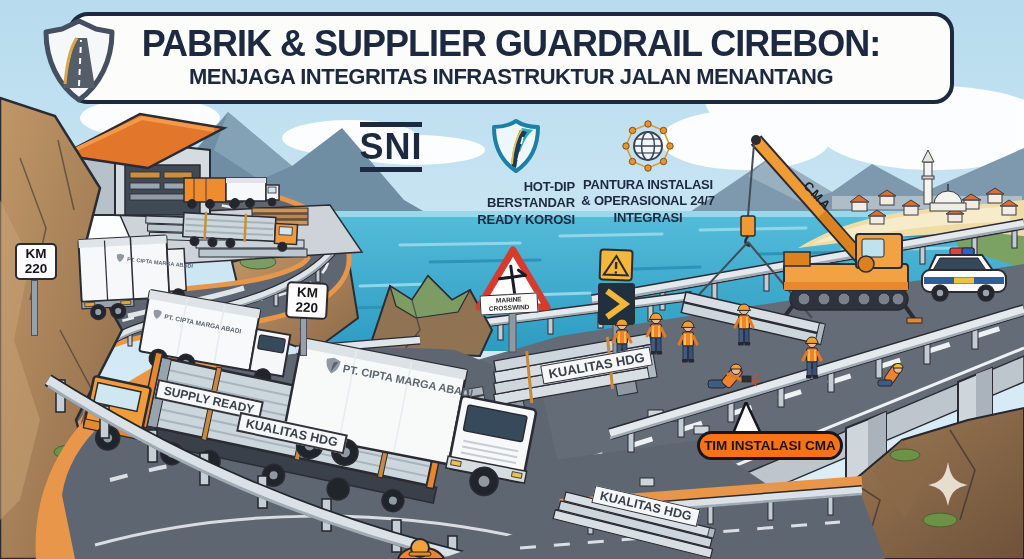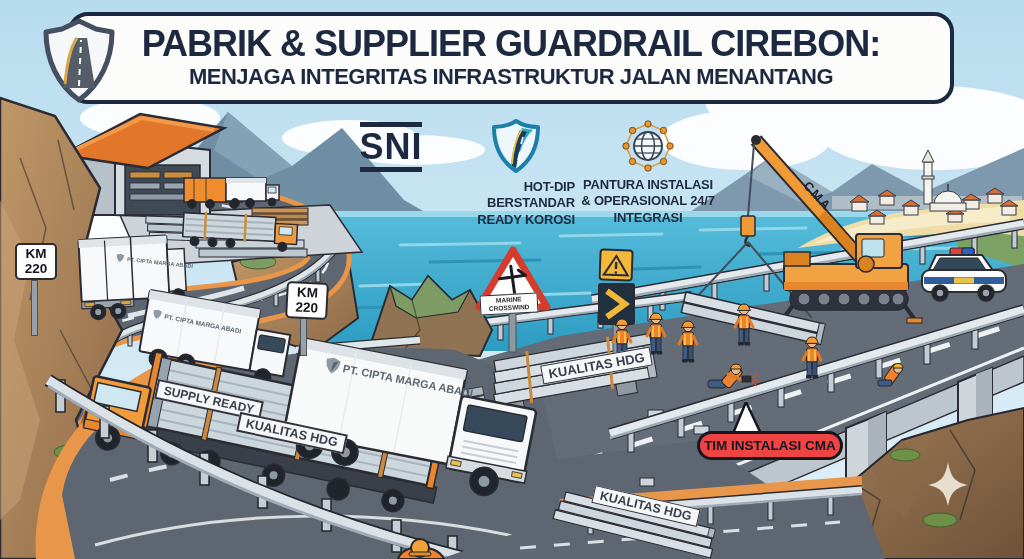--- a/index.html
+++ b/index.html
@@ -23,21 +23,21 @@
   
   .km-sign{width:38px;background:#fdfdfd;border:2.5px solid #2b2b33;border-radius:5px;text-align:center;
     font-weight:bold;font-size:13.5px;line-height:1.08;color:#16161e;padding:2px 0;z-index:6;}
   .pole{background:#97a1aa;border:1px solid #4a525a;z-index:5;}
   .plate{background:#f5f7f8;border:2px solid #33333b;color:#3a404b;font-weight:bold;text-align:center;
     padding:1px 6px;white-space:nowrap;z-index:6;}
   .plate.thin{border-width:1.5px;}
   .co-label{color:#5b6570;font-weight:bold;display:flex;align-items:center;gap:3px;white-space:nowrap;z-index:6;}
   #crosswind{left:480px;top:294px;width:56px;background:#fbfbf9;border:1.5px solid #2b2b33;text-align:center;
     font-size:6.5px;font-weight:bold;line-height:1.2;color:#2b2b33;transform:rotate(-3deg);z-index:6;padding:1px 0;}
-  #bubble{left:697px;top:431px;width:146px;height:29px;background:#ef4444;border:3px solid #16161e;border-radius:15px;
+  #bubble{left:697px;top:431px;width:146px;height:29px;background:#f97316;border:3px solid #16161e;border-radius:15px;
     display:flex;align-items:center;justify-content:center;font-size:13.5px;font-weight:bold;color:#16161e;
     box-sizing:border-box;z-index:7;white-space:nowrap;}
   #bubble-tail{left:728px;top:402px;z-index:6;}
   #cma-boom{left:799px;top:192px;width:42px;transform:rotate(47deg);font-size:12.5px;font-weight:bold;
     letter-spacing:2px;color:#20202a;z-index:6;}
 </style>
 </head>
 <body>
 
 <div id="stage">

